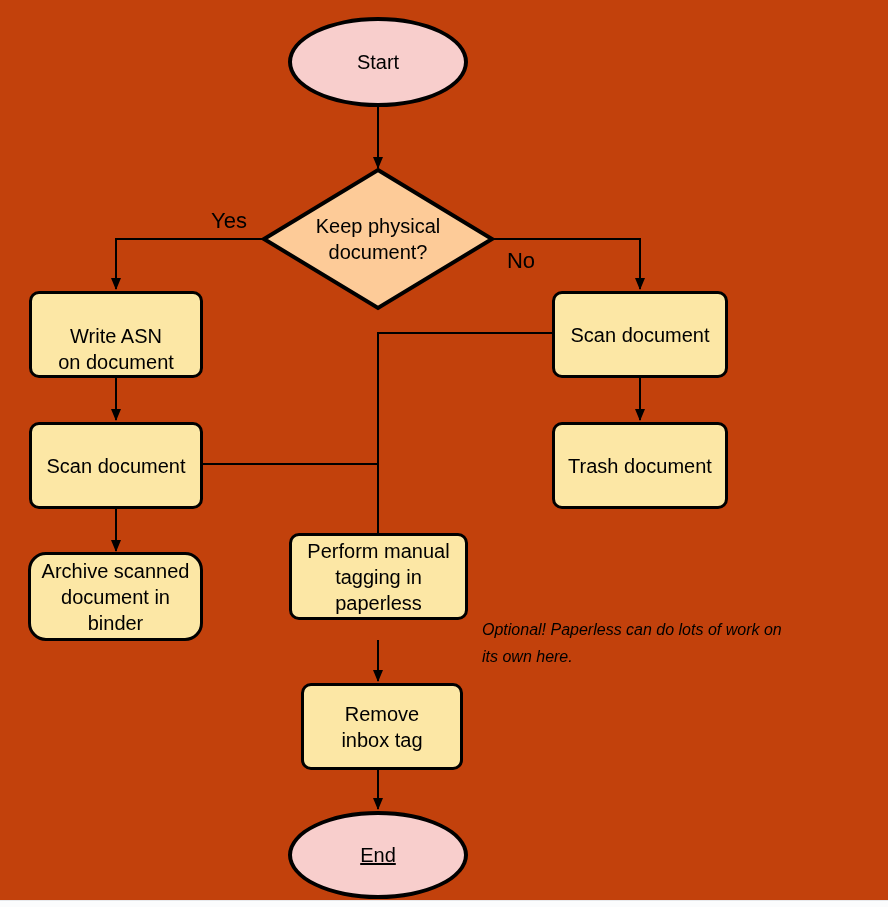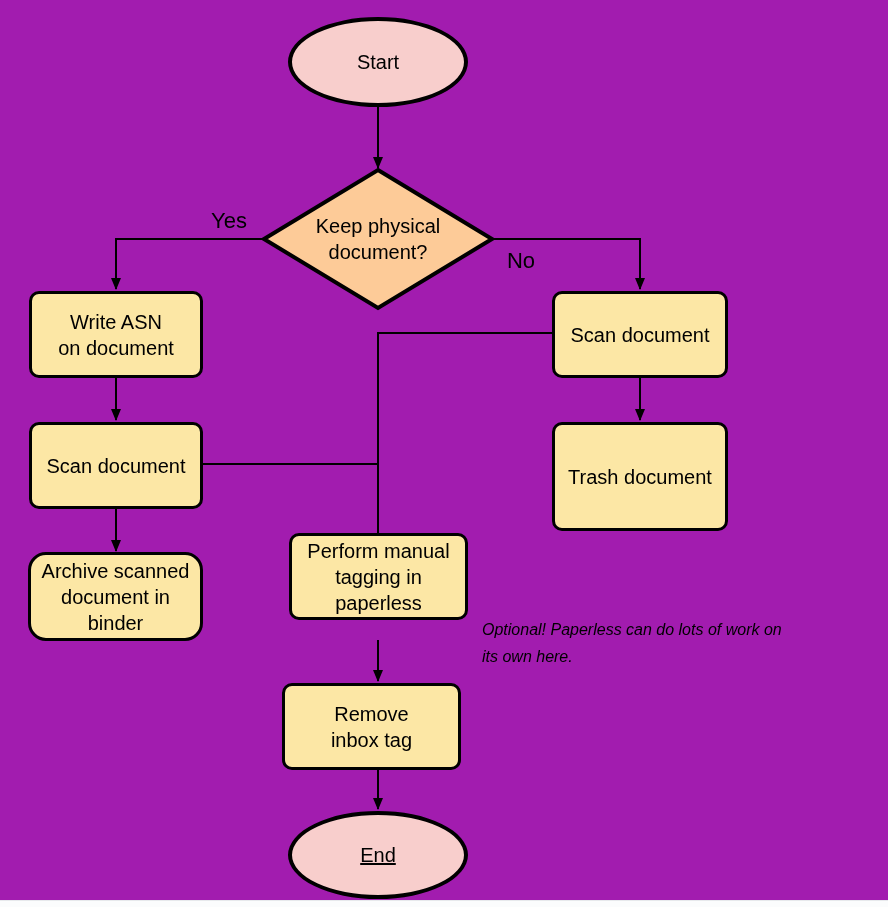--- a/index.html
+++ b/index.html
@@ -1,17 +1,17 @@
 <!DOCTYPE html>
 <html><head>
 <meta charset="utf-8">
 <style>
   html, body { margin: 0; padding: 0; background: #ffffff; }
   body { width: 888px; height: 907px; font-family: "Liberation Sans", sans-serif; color: #000; }
-  .canvas { position: relative; width: 888px; height: 907px; overflow: hidden; background: #a21caf; }
+  .canvas { position: relative; width: 888px; height: 907px; overflow: hidden; background: #c2410c; }
   .edge-layer { position: absolute; left: 0; top: 0; width: 888px; height: 907px; }
 
   .node {
     position: absolute; box-sizing: border-box;
     display: flex; align-items: center; justify-content: center;
     text-align: center; font-size: 20px; line-height: 26px;
     white-space: pre-line;
   }
   .process { background: #fce7a5; border: 3.5px solid #000; border-radius: 10px; }
   .terminal { background: #f8cecc; border: 4px solid #000; border-radius: 50%; }
@@ -65,55 +65,55 @@
   </div>
 
   <div class="edge-label" style="left:204px; top:211px; width:50px;">
     <span>Yes</span>
   </div>
 
   <div class="edge-label" style="left:496px; top:211px; width:50px;margin-top:40px;">
     <span>No</span>
   </div>
 
-  <div class="node process" style="left:29px; top:291px; width:174px; height:87px;">
+  <div class="node process" style="left:29px; top:291px; width:174px; height:87px;align-items:flex-end;">
     <span>Write ASN
 on document</span>
   </div>
 
   <div class="node process" style="left:29px; top:422px; width:174px; height:87px;">
     <span>Scan document</span>
   </div>
 
   <div class="node process" style="left:28px; top:552px; width:175px; height:89px;border-radius:18px;">
     <span>Archive scanned
 document in
 binder</span>
   </div>
 
   <div class="node process" style="left:552px; top:291px; width:176px; height:87px;">
     <span>Scan document</span>
   </div>
 
-  <div class="node process" style="left:552px; top:422px; width:176px; height:109px;">
+  <div class="node process" style="left:552px; top:422px; width:176px; height:87px;">
     <span>Trash document</span>
   </div>
 
   <div class="node process" style="left:289px; top:533px; width:179px; height:87px;">
     <span>Perform manual
 tagging in
 paperless</span>
   </div>
 
   <div class="annotation" style="left:482px; top:589px; width:404px;">
     <span>Optional! Paperless can do lots of work on
 its own here.</span>
   </div>
 
-  <div class="node process" style="left:282px; top:683px; width:179px; height:87px;">
+  <div class="node process" style="left:301px; top:683px; width:162px; height:87px;">
     <span>Remove
 inbox tag</span>
   </div>
 
   <div class="node terminal" style="left:288px; top:811px; width:180px; height:88px;text-decoration:underline;">
     <span>End</span>
   </div>
 
   <div class="bottom-divider"></div>
 

